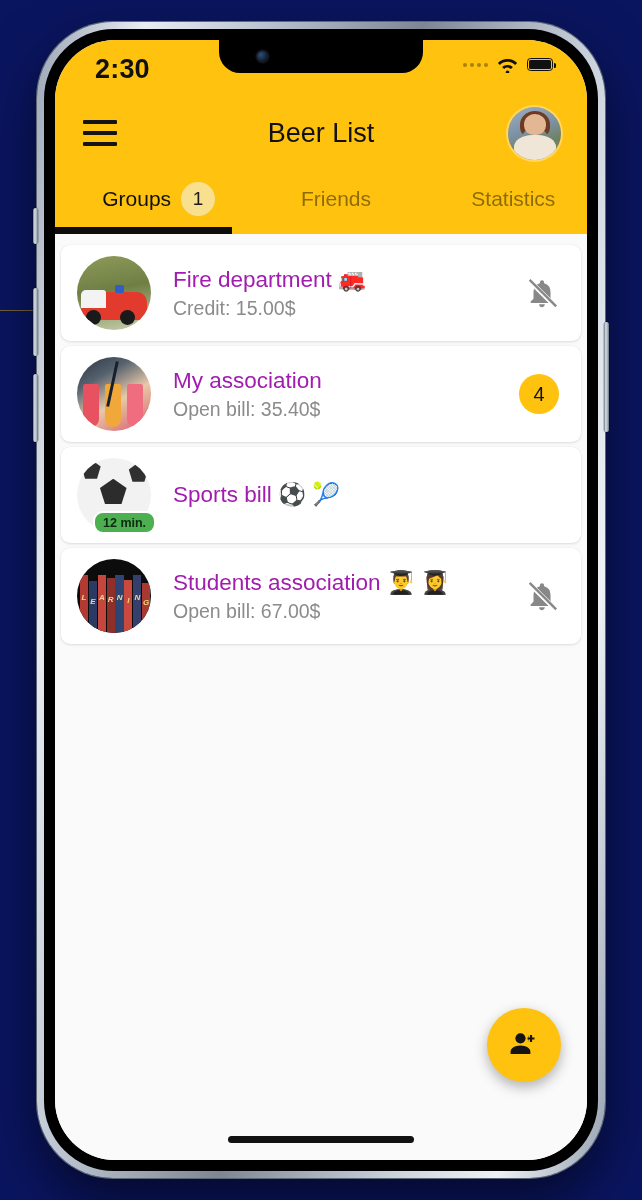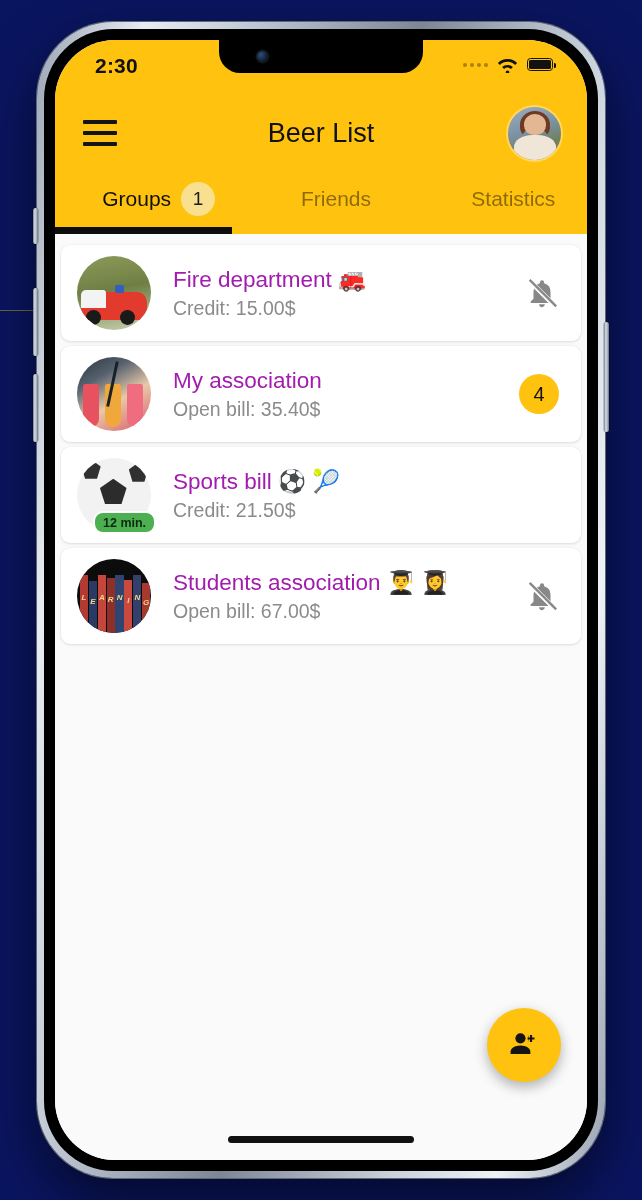--- a/index.html
+++ b/index.html
@@ -73,21 +73,21 @@
     position: relative;
     height: 56px;
     background: var(--brand);
     display: flex;
     align-items: flex-start;
     justify-content: space-between;
     padding: 14px 34px 0 40px;
     z-index: 3;
   }
   #clock {
-    font-size: 21px; font-weight: 700; color: #111;
+    font-size: 27px; font-weight: 700; color: #111;
     letter-spacing: .2px;
   }
   #status-right {
     display: flex; align-items: center; gap: 8px; padding-top: 2px;
   }
   #signal-dots { display: flex; gap: 3px; }
   #signal-dots i {
     width: 4px; height: 4px; border-radius: 50%;
     background: rgba(0,0,0,.33); display: block;
   }
@@ -428,21 +428,20 @@
               <div class="thumb t-ball">
                 <div class="p-c"></div>
                   <div class="p-a"></div>
                   <div class="p-b"></div>
                   <div class="p-d"></div>
               </div>
               <div class="time-pill">12 min.</div>
             </div>
             <div class="card-text">
               <div class="card-title">Sports bill ⚽ 🎾</div>
-              <div class="card-sub">Credit: 21.50$</div>
             </div>
             <div class="card-right"></div>
           </div>
 
           <div class="card">
             <div class="thumb-wrap">
               <div class="thumb t-books">
                 <div class="spine" style="left:4%;  background:#b33a33;">
                     <i>L</i>
                   </div>

